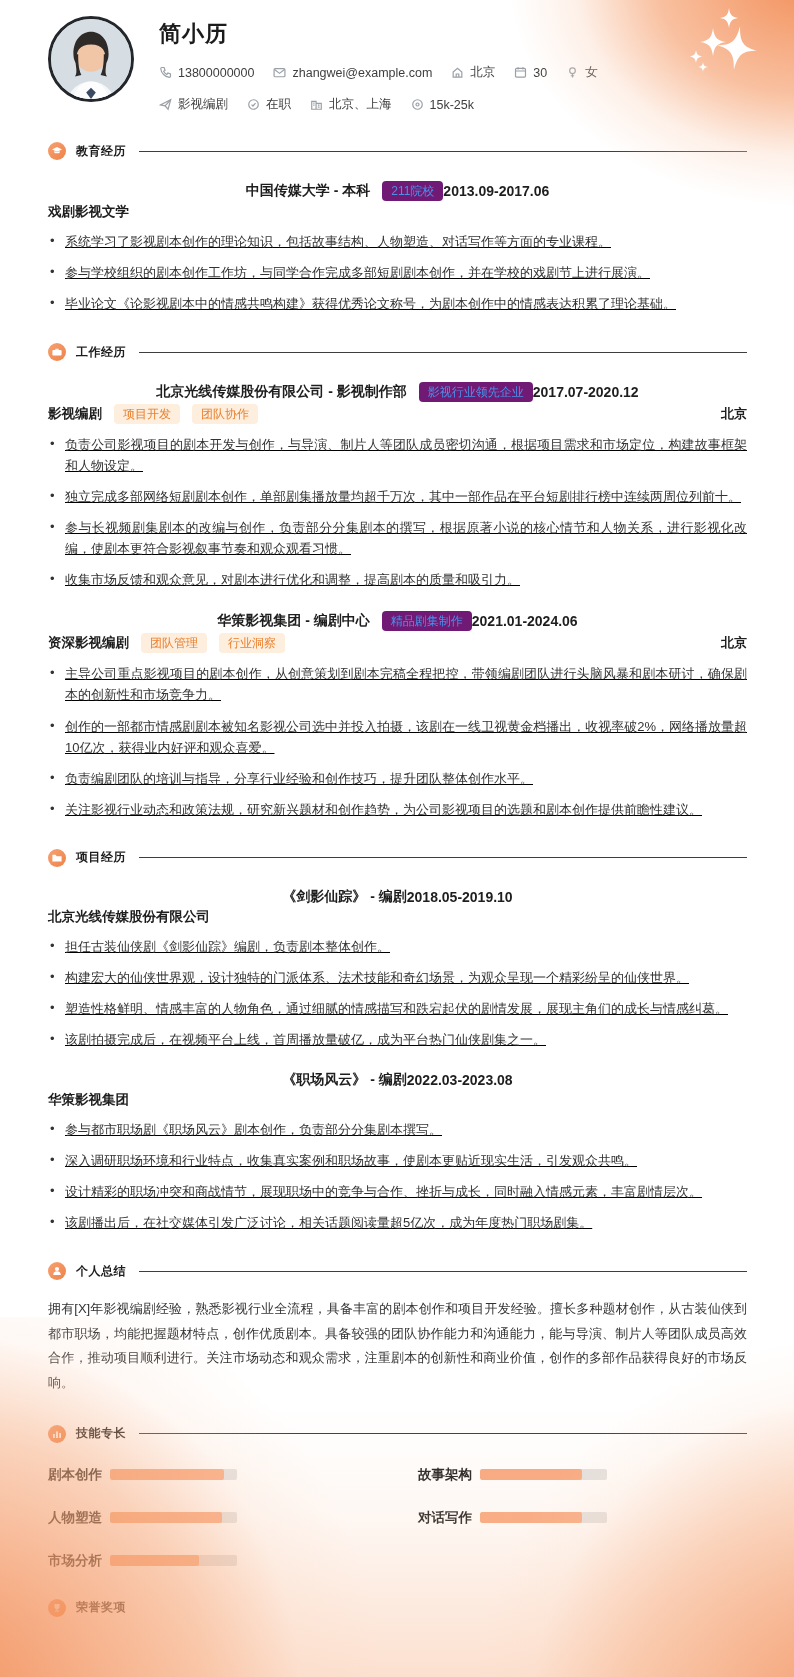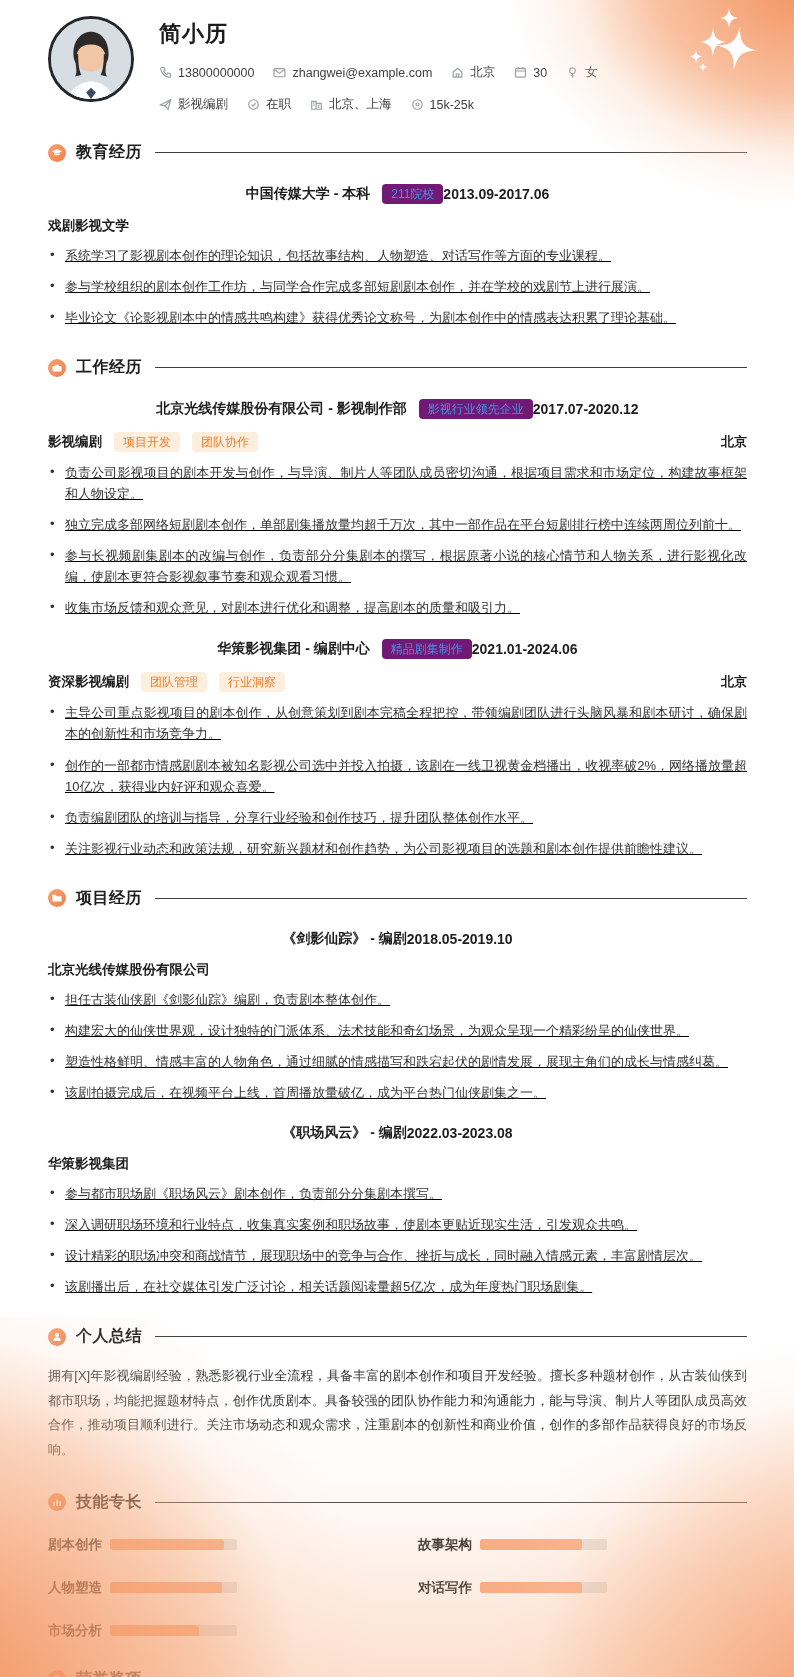--- a/index.html
+++ b/index.html
@@ -29,28 +29,28 @@
   .contact-row { display:flex; align-items:center; flex-wrap:wrap; margin-top:15px; }
   .contact-item { display:flex; align-items:center; margin-right:19px; font-size:12.5px; color:#3e3e3e; }
   .contact-item svg { margin-right:6px; flex:none; }
 
   
   .section { margin-top:29px; }
   .sec-head { display:flex; align-items:center; }
   .sec-icon { width:18px; height:18px; border-radius:50%; flex:none;
     background:linear-gradient(135deg,#f6a273 0%,#ef8148 100%);
     display:flex; align-items:center; justify-content:center; }
-  .sec-title { font-size:16px; font-weight:bold; color:#1d1d1d; margin-left:10px; letter-spacing:0.5px; }
+  .sec-title { font-size:12px; font-weight:bold; color:#1d1d1d; margin-left:10px; letter-spacing:0.5px; }
   .sec-line { flex:1; height:1px; background:#3e3e3e; margin-left:13px; }
 
   .entry-head { display:flex; justify-content:center; align-items:center; margin-top:21px; }
   .entry-left { display:flex; align-items:center; }
   .entry-title { font-size:14px; font-weight:bold; color:#1e1e1e; }
   .entry-date { font-size:14px; font-weight:bold; color:#1e1e1e; }
-  .sub-head { display:flex; justify-content:space-between; align-items:center; margin-top:13px; }
+  .sub-head { display:flex; justify-content:space-between; align-items:center; margin-top:2px; }
   .sub-left { display:flex; align-items:center; }
   .position { font-size:13.5px; font-weight:bold; color:#1e1e1e; }
   .loc { font-size:13px; font-weight:bold; color:#1e1e1e; }
 
   .tag { display:inline-block; font-size:12px; line-height:1; padding:4px 9px; border-radius:4px; margin-left:12px; font-weight:normal; }
   .tag-blue { color:#4a90e8; background:#701a75; }
   .tag-orange { color:#e8802f; background:#fdeede; }
 
   ul.bullets { list-style:none; margin-top:6px;text-decoration:underline; }
   ul.bullets li { position:relative; padding-left:17px; margin-top:10px;

